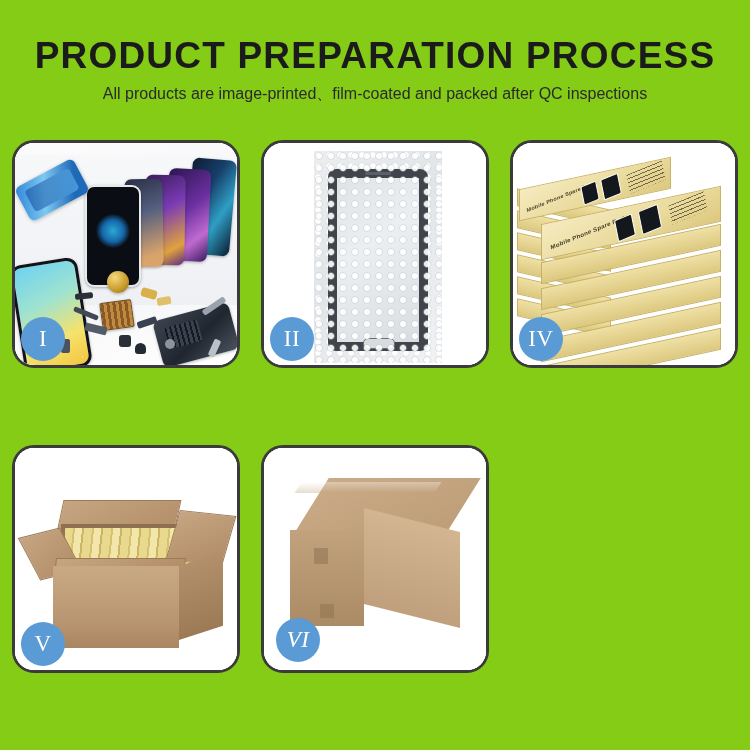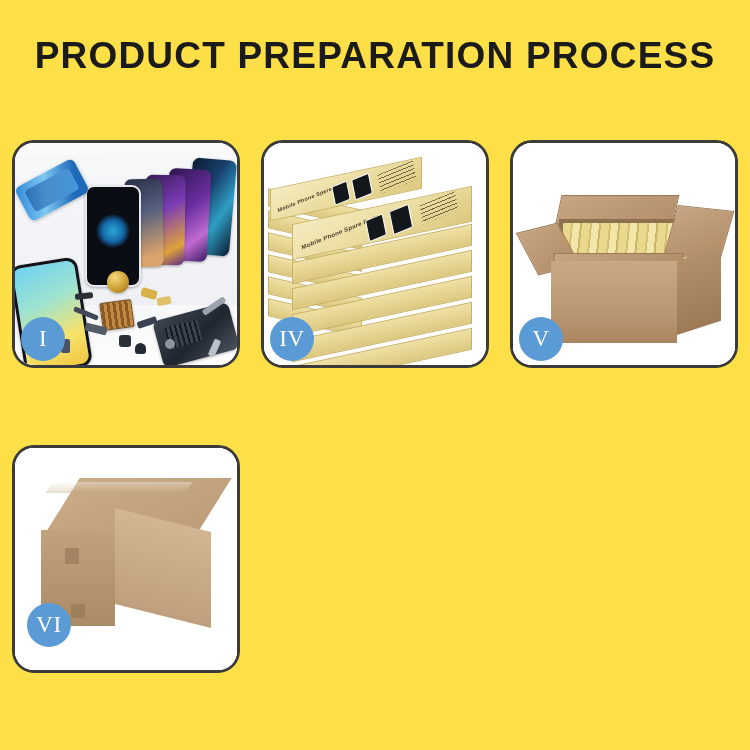--- a/index.html
+++ b/index.html
@@ -10,21 +10,21 @@
     width: 750px;
     height: 750px;
     background: #ffffff;
     font-family: "Liberation Sans", sans-serif;
     overflow: hidden;
   }
   .page {
     position: relative;
     width: 750px;
     height: 750px;
-    background: #fde047;
+    background: #84cc16;
   }
 
   
   .header {
     position: absolute;
     top: 34px;
     left: 0;
     width: 750px;
     text-align: center;
   }
@@ -90,21 +90,21 @@
     border-radius: 50%;
     background: #5b9bd5;
     color: #ffffff;
     font-family: "Liberation Serif", serif;
     font-size: 23px;
     line-height: 44px;
     text-align: center;
     letter-spacing: 0.5px;
     z-index: 40;
   }
-  .badge.inset { left: 12px; bottom: 23px; }
+  .badge.inset { left: 12px; bottom: 8px; font-style: italic; }
 
   
   .p1 { background: linear-gradient(170deg,#fbfbfc 0%,#f2f3f5 55%,#ffffff 100%); }
   .p1 .bg-soft {
     position: absolute; left: 0; top: 12px; width: 100%; height: 150px;
     background: linear-gradient(180deg,#f7f8fa,#eef0f3);
   }
   .ph {
     position: absolute;
     border-radius: 7px;
@@ -398,20 +398,21 @@
     z-index: -1;
   }
 </style>
 </head>
 <body>
 
 <div class="page">
 
   <div class="header">
     <div class="title">PRODUCT PREPARATION PROCESS</div>
+    <div class="subtitle">All products are image-printed、film-coated and packed after QC inspections</div>
   </div>
 
   <div class="grid">
 
     <div class="card">
       <div class="card-inner">
         <div class="photo p1">
           <div class="bg-soft"></div>
           <div class="ph ph-a"></div>
           <div class="ph ph-b"></div>
@@ -433,20 +434,31 @@
           <div class="bit b8"></div>
           <div class="bit b9"></div>
           <div class="bit b10"></div>
           <div class="bit b11"></div>
           <div class="bit b12"></div>
         </div>
       </div>
       <div class="badge">I</div>
     </div>
 
+    <div class="card">
+      <div class="card-inner">
+        <div class="photo p2">
+          <div class="wrap-area">
+            <div class="scr"></div>
+            <div class="bubbles"></div>
+          </div>
+        </div>
+      </div>
+      <div class="badge">II</div>
+    </div>
 
 
     <div class="card">
       <div class="card-inner">
         <div class="photo p4">
 
           <div class="slab" style="left:4px; top:56px; width:92px; height:16px; transform:skewY(13deg);"></div>
           <div class="slab" style="left:4px; top:78px; width:92px; height:16px; transform:skewY(13deg);"></div>
           <div class="slab" style="left:4px; top:100px; width:92px; height:16px; transform:skewY(13deg);"></div>
           <div class="slab" style="left:4px; top:122px; width:92px; height:16px; transform:skewY(13deg);"></div>

